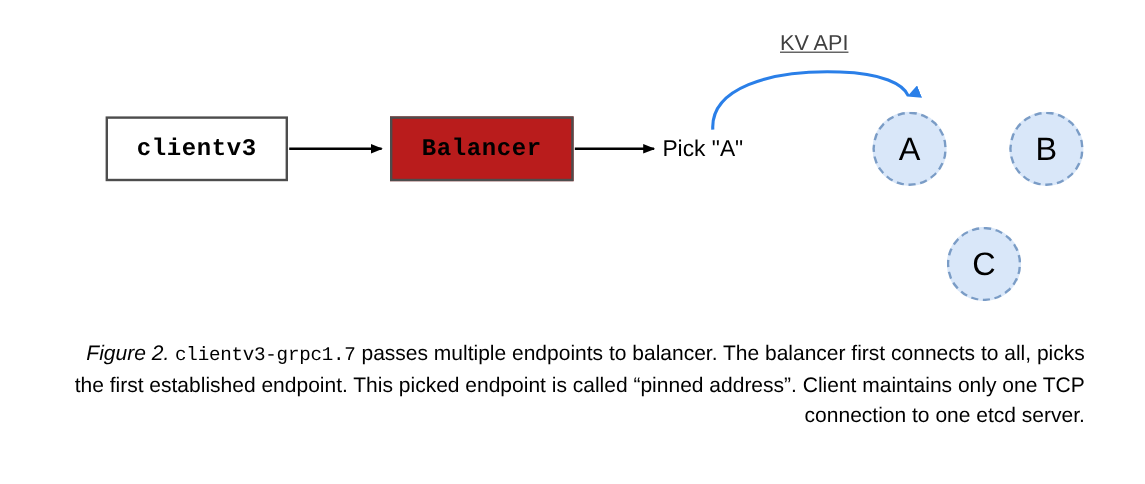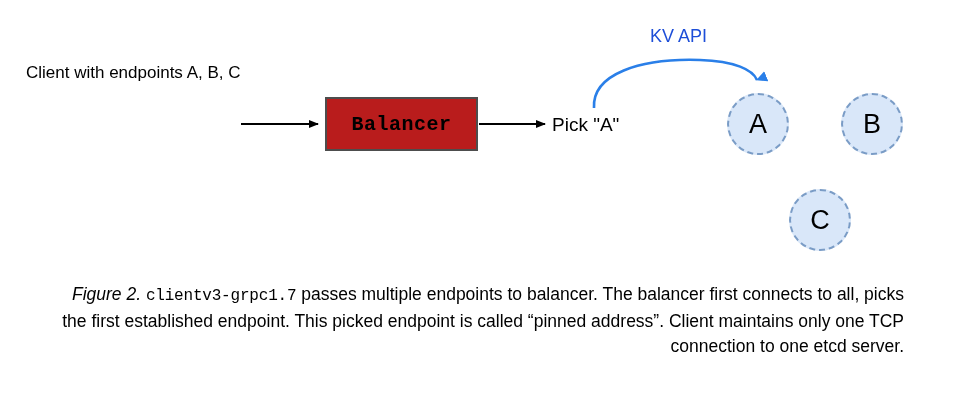--- a/index.html
+++ b/index.html
@@ -61,21 +61,22 @@
     color: #f61a19;
   }
 
   .label-kvapi {
     position: absolute;
     left: 650px;
     top: 26px;
     font-size: 18px;
     line-height: 21px;
     white-space: nowrap;
-    color: #1d4ed8;
+    color: #404040;
+    text-decoration: underline;
   }
 
   .label-pick {
     position: absolute;
     left: 552px;
     top: 113px;
     font-size: 19px;
     line-height: 24px;
     white-space: nowrap;
     color: #000;
@@ -171,27 +172,29 @@
         </marker>
       </defs>
 
       <line x1="241" y1="124" x2="318" y2="124" stroke="#000000" stroke-width="2.2" marker-end="url(#arrow-black)"></line>
 
       <line x1="479" y1="124" x2="545" y2="124" stroke="#000000" stroke-width="2.2" marker-end="url(#arrow-black)"></line>
 
       <path d="M 594,108 C 592,74 640,58 700,60 C 735,61 753,70 757,80" fill="none" stroke="#2a7fe8" stroke-width="2.6" marker-end="url(#arrow-blue)"></path>
     </svg>
 
-    <div class="label-client">Client with endpoints A, B, C</div>
 
 
     <div class="label-kvapi">KV API</div>
 
     <div class="label-pick">Pick "A"</div>
 
+    <div class="node-box box-clientv3">
+      <span>clientv3</span>
+    </div>
 
     <div class="node-box box-balancer">
       <span>Balancer</span>
     </div>
 
     <div class="endpoint endpoint-a">
       <span>A</span>
     </div>
     <div class="endpoint endpoint-b">
       <span>B</span>

